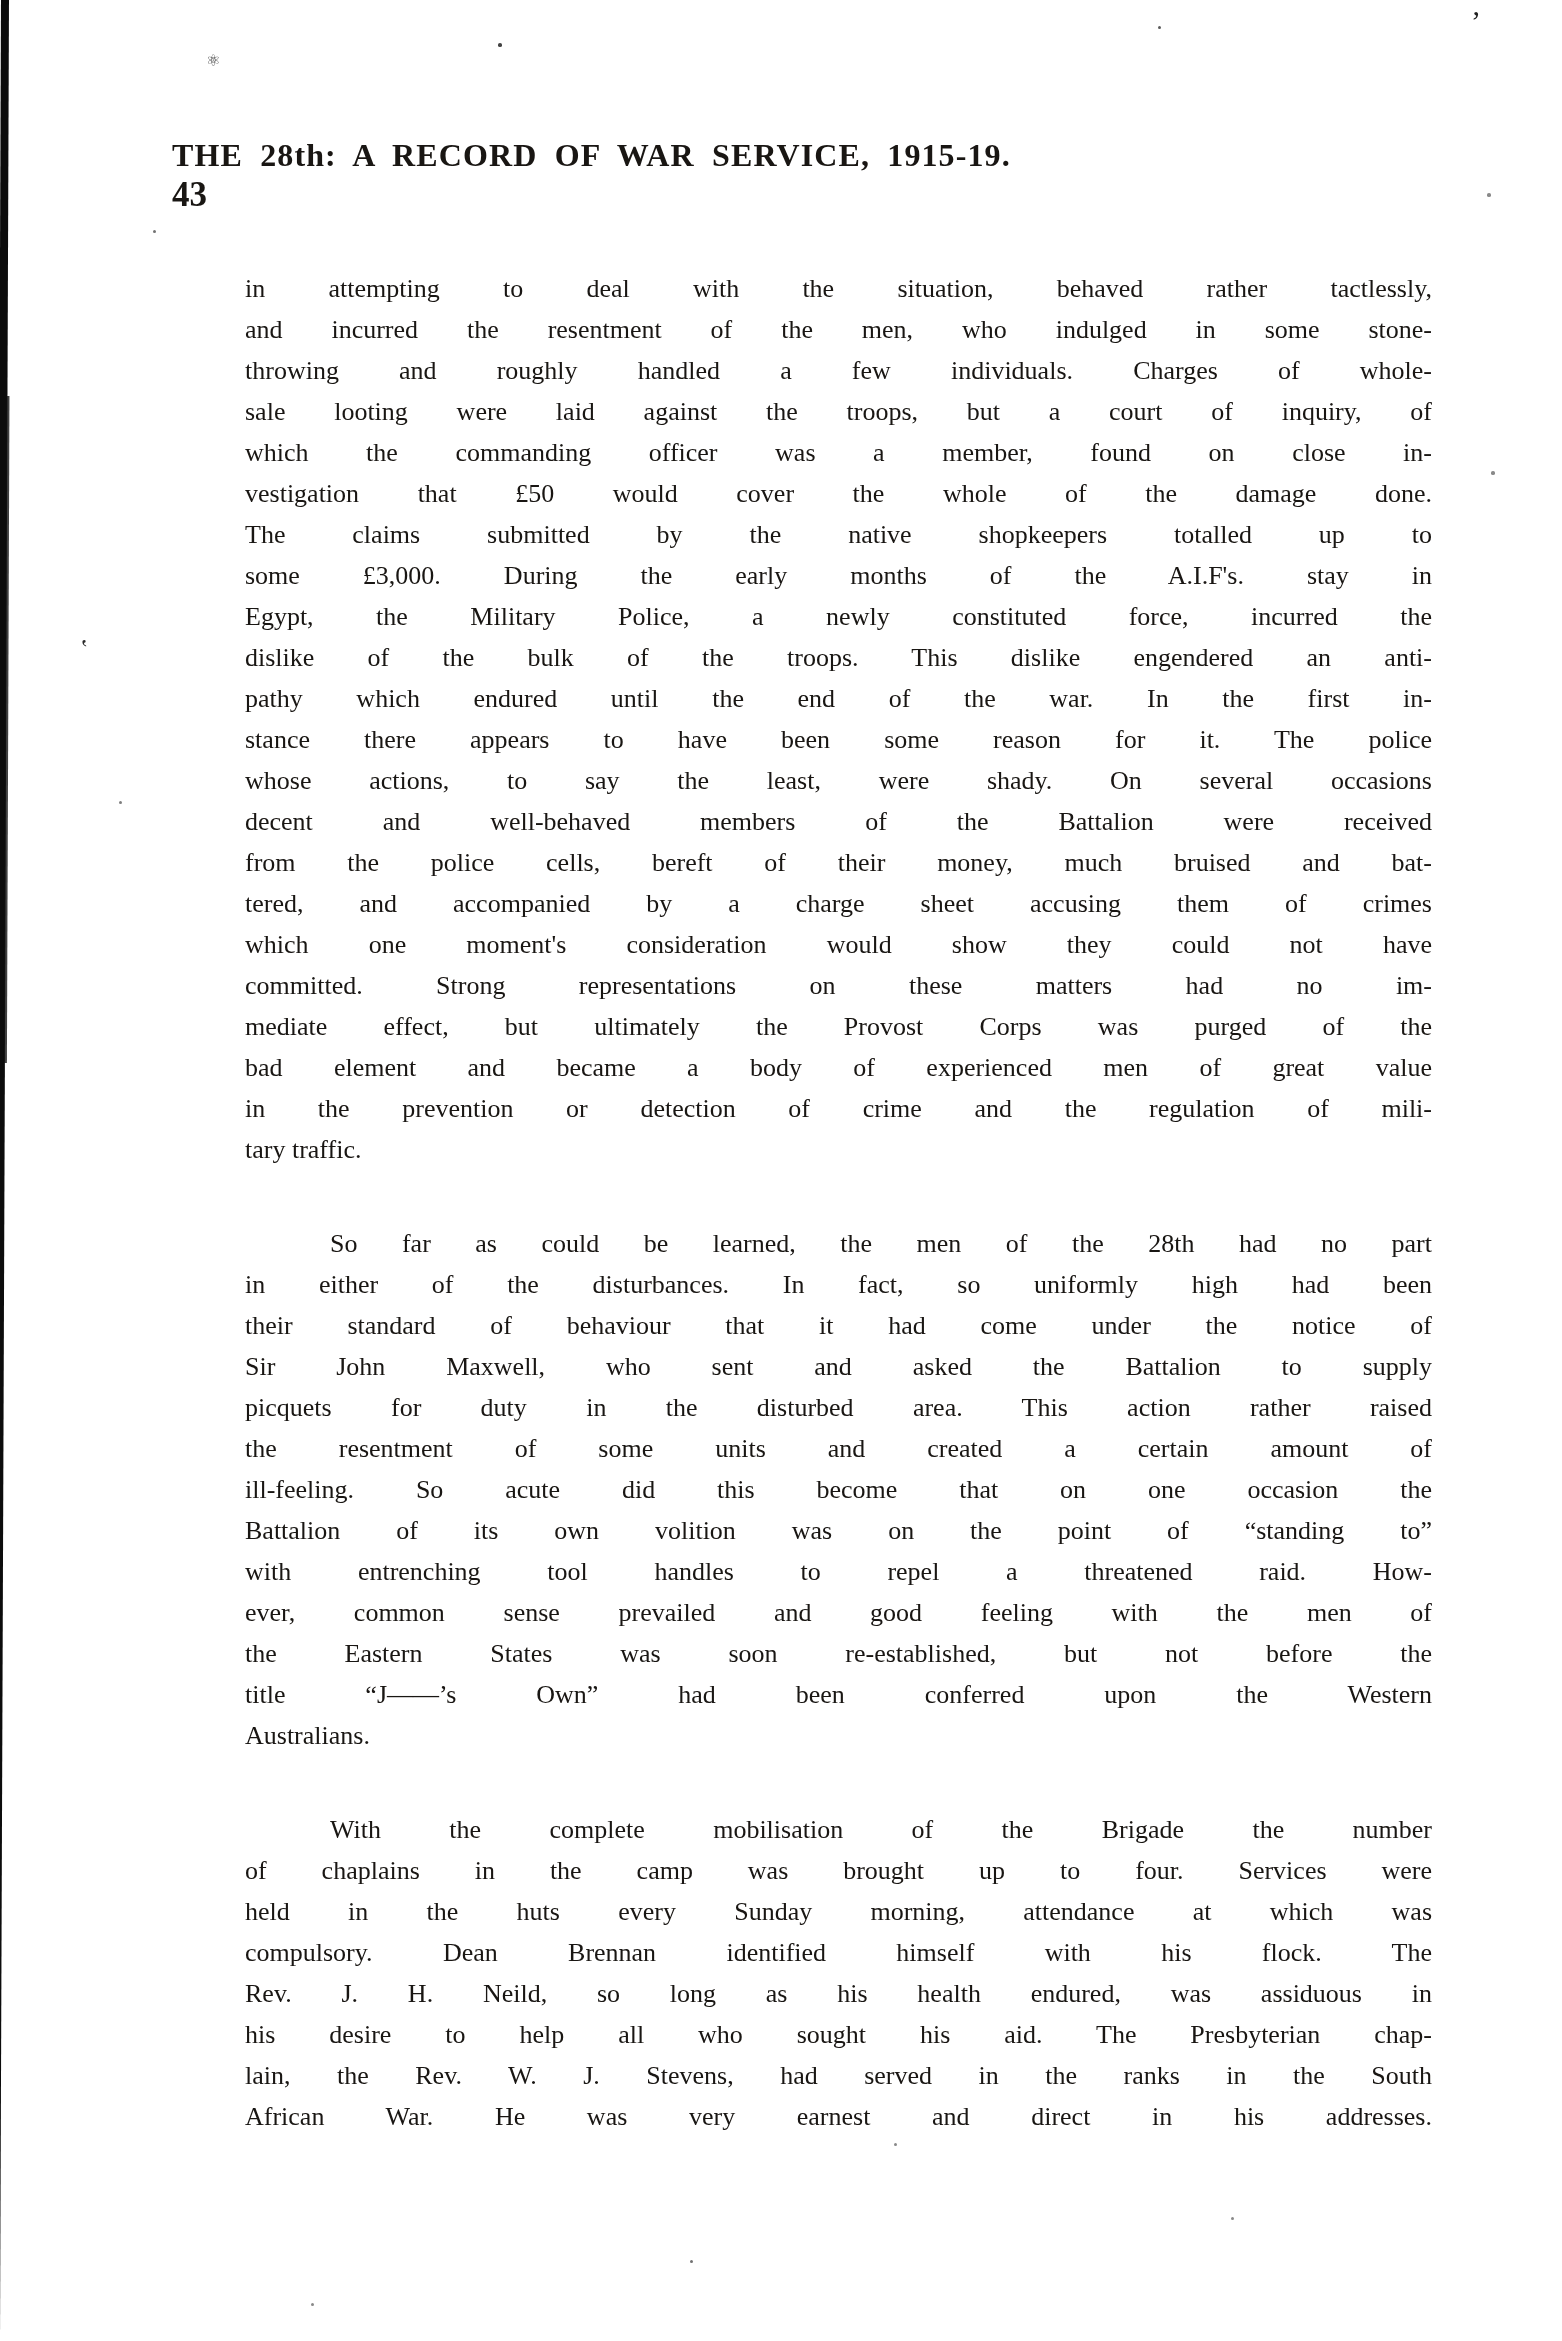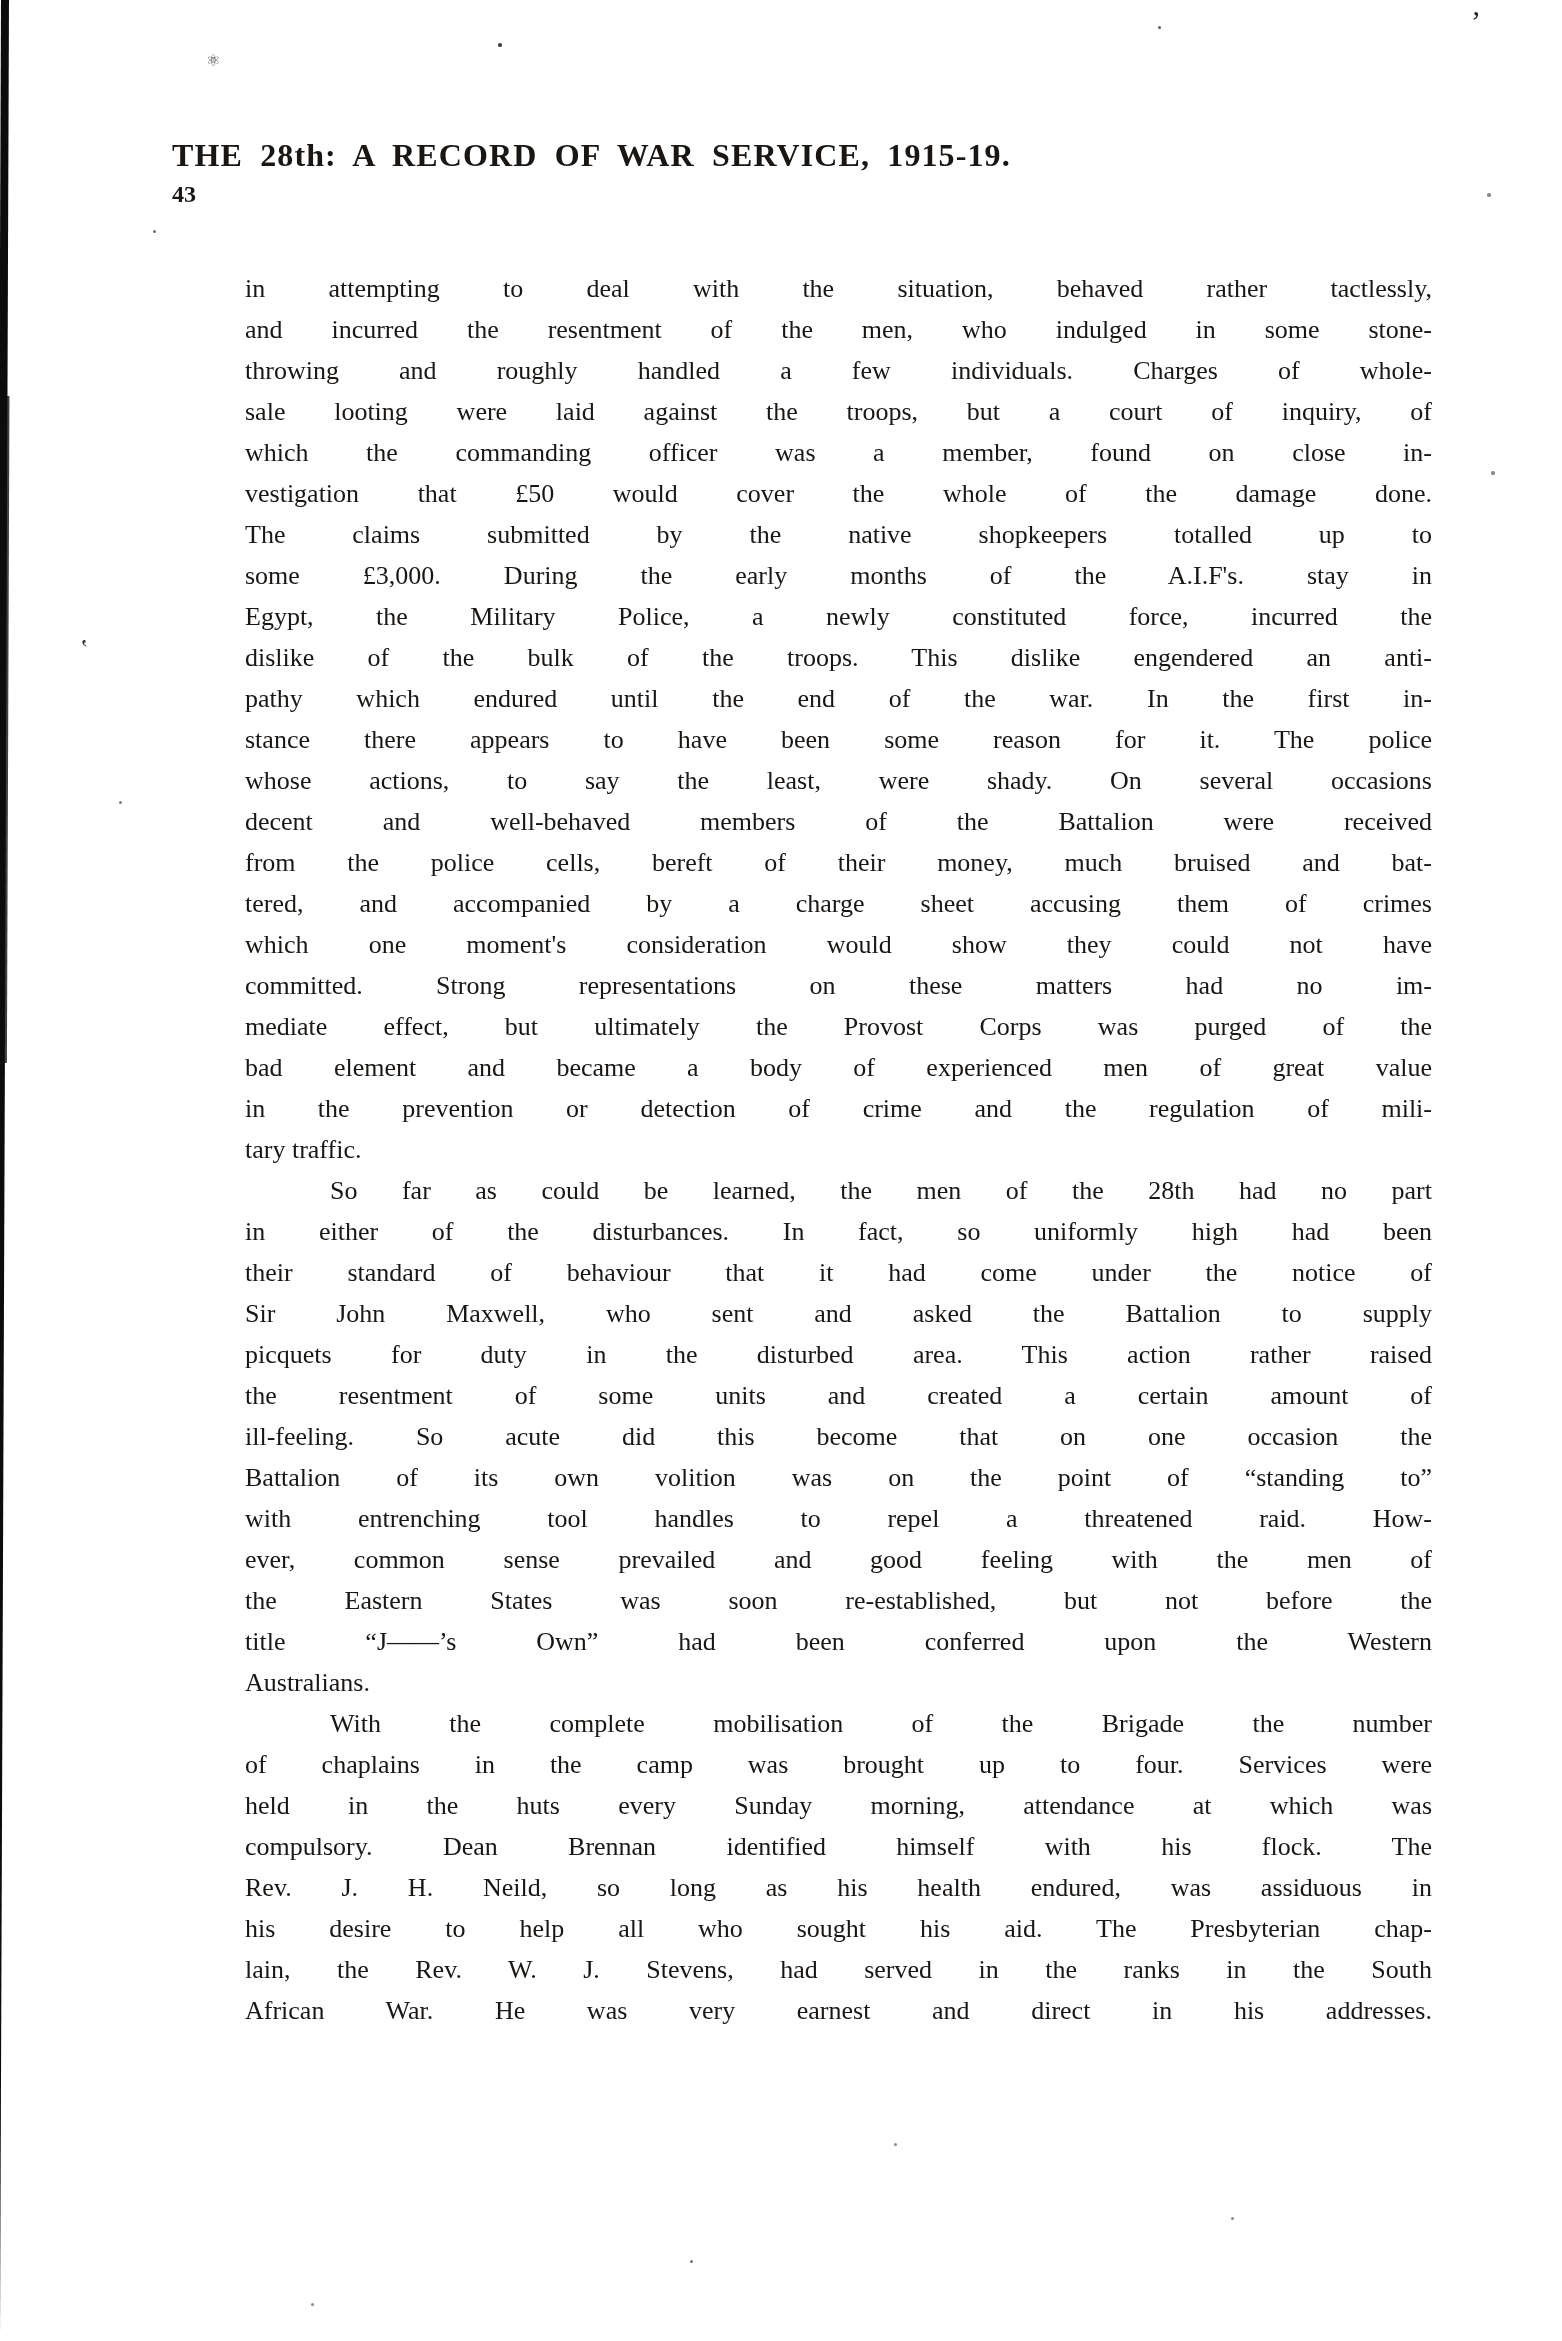--- a/index.html
+++ b/index.html
@@ -48,30 +48,30 @@
     flex-direction: column;
   }
   .header-title {
     font-size: 32px;
     font-weight: 700;
     letter-spacing: 1.1px;
     word-spacing: 8.2px;
     white-space: nowrap;
   }
   .header-pagenum {
-    font-size: 24px;
+    font-size: 35px;
     font-weight: 700;
   }
   main.page-body {
     margin: 54px 131px 0 245px; 
     font-size: 26px;
     line-height: 41px;
   }
   .paragraph { margin: 0; }
-  .paragraph + .paragraph { }
+  .paragraph + .paragraph { margin-top: 53px; }
   .line {
     text-align: justify;
     text-align-last: justify;
     min-height: 41px;
   }
   .line.indent { text-indent: 85px; }
   .line.flush-left { text-align-last: left; }
   .speckle {
     position: absolute;
     color: #141414;

